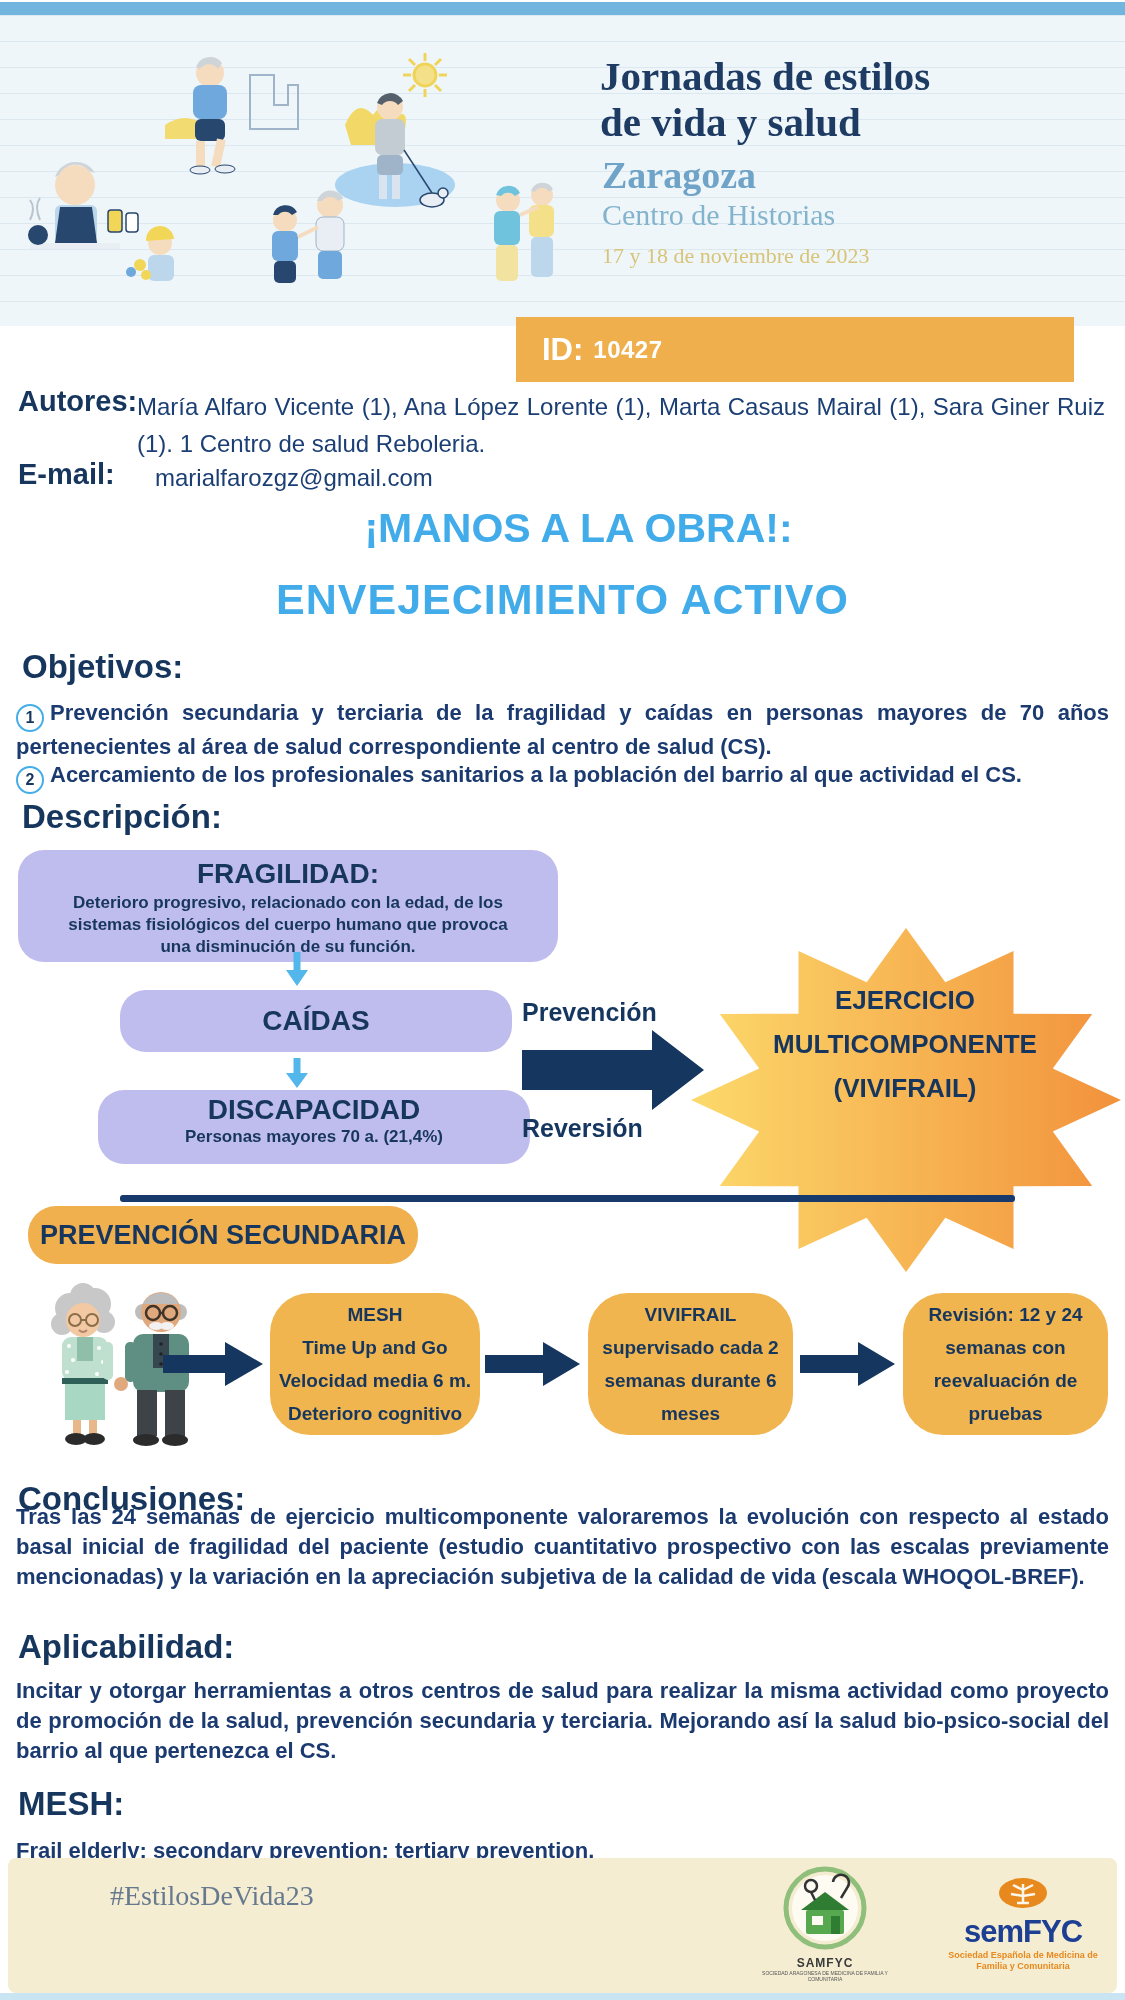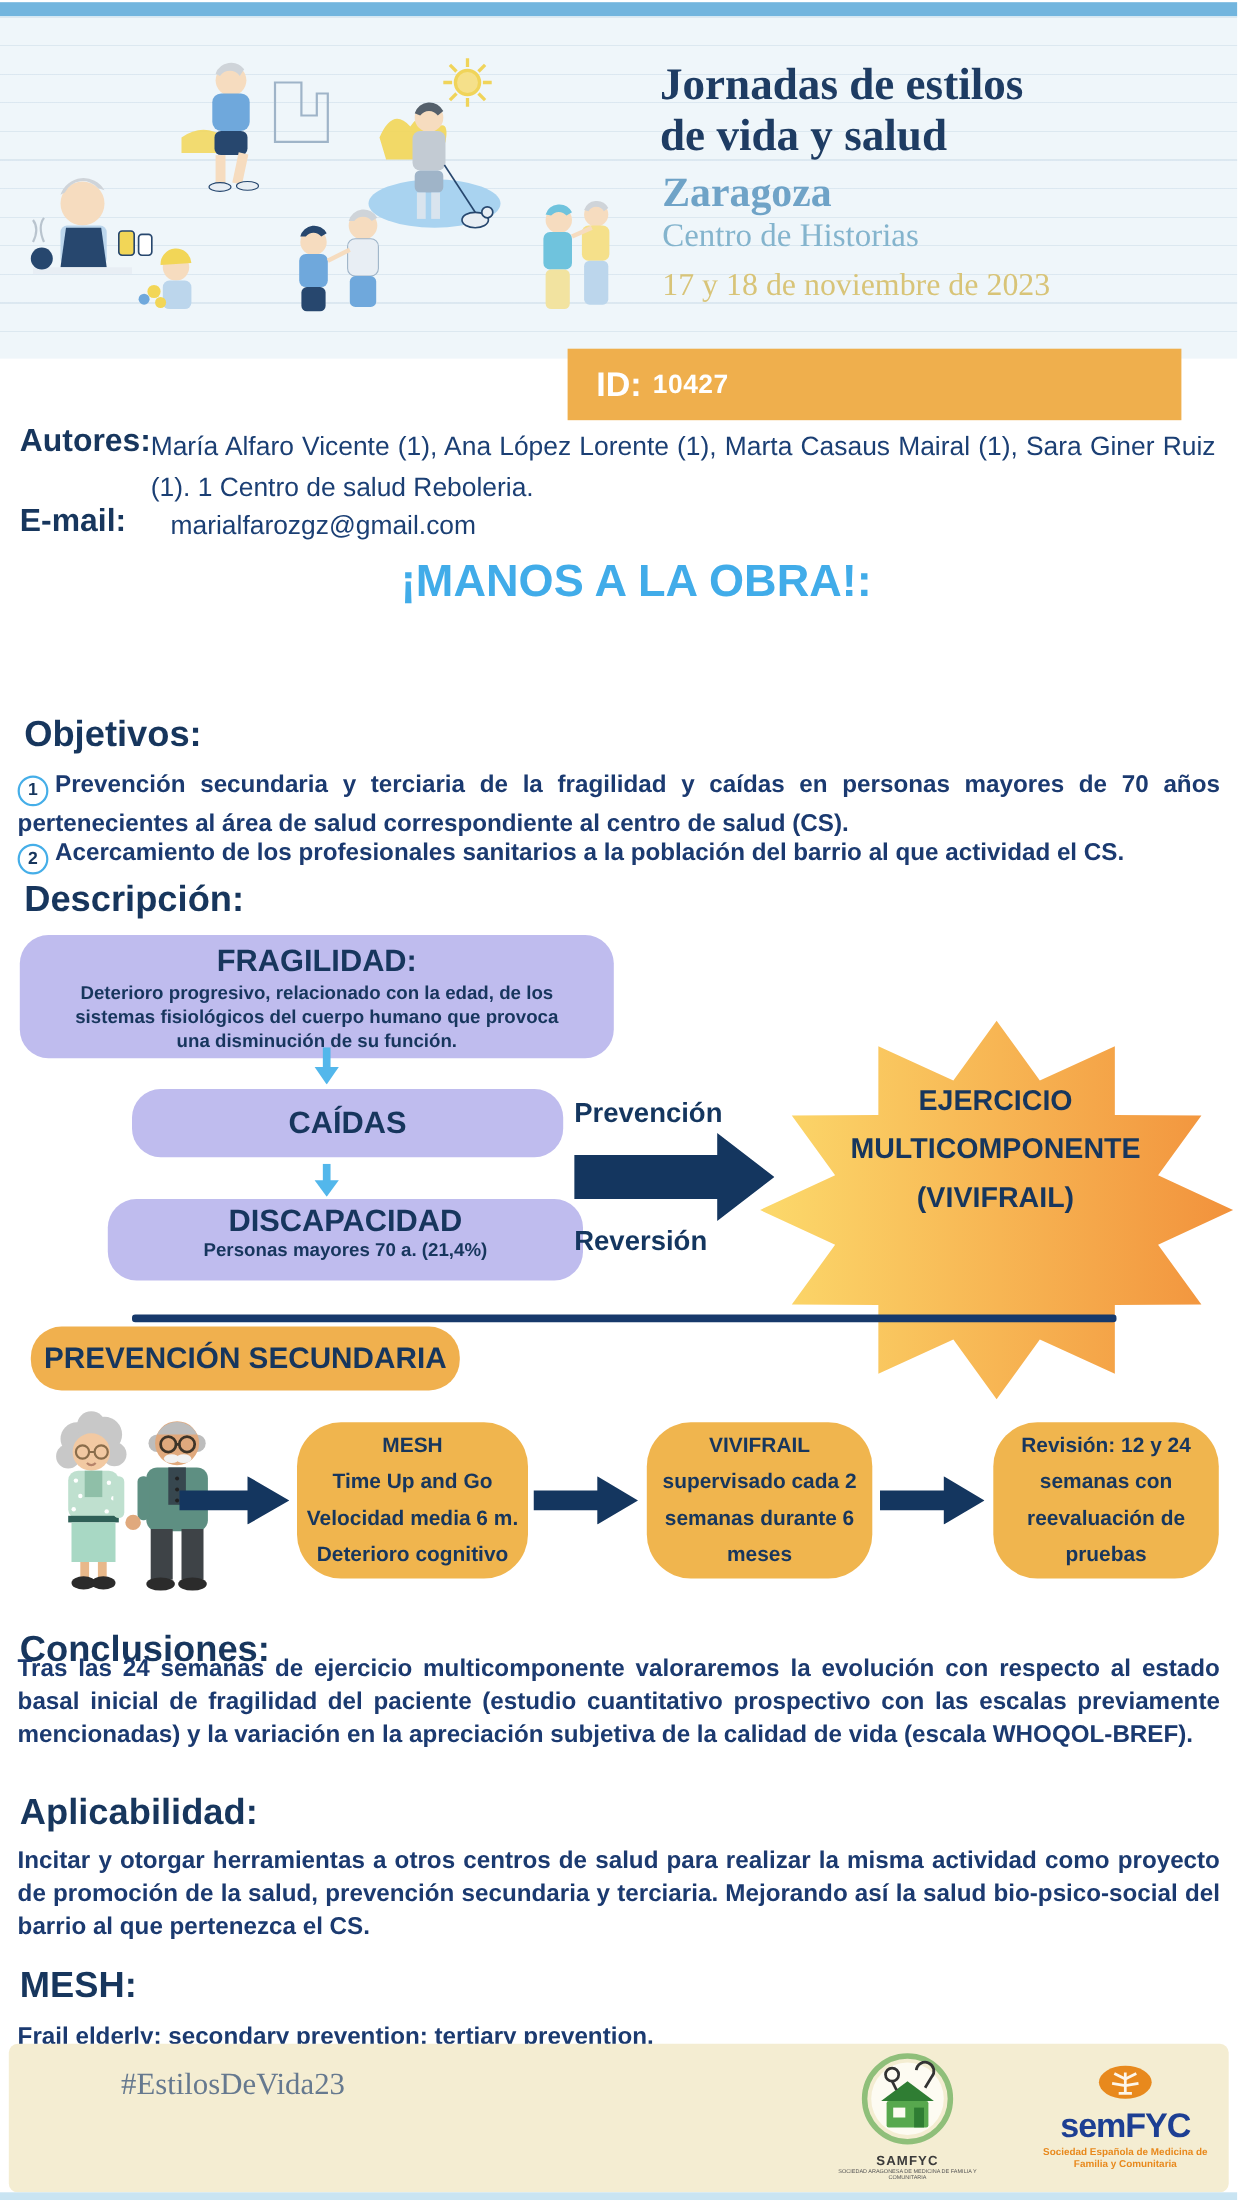--- a/index.html
+++ b/index.html
@@ -6,21 +6,21 @@
   .page{position:relative;width:1125px;height:2000px;background:#ffffff;overflow:hidden;
         font-family:"Liberation Sans",sans-serif;color:#17365d;}
   .abs{position:absolute;}
   
   .top-bar{position:absolute;left:0;top:2px;width:1125px;height:13px;background:#72b5de;}
   .header-band{position:absolute;left:0;top:15px;width:1125px;height:311px;background:#eff6fa;
     background-image:repeating-linear-gradient(180deg,rgba(170,195,215,.28) 0 1px,transparent 1px 26px);}
   .hdr-title{font-family:"Liberation Serif",serif;font-weight:bold;color:#1e3c63;font-size:41px;line-height:46px;}
   .hdr-city{font-family:"Liberation Serif",serif;font-weight:bold;color:#6fa3c7;font-size:38px;}
   .hdr-venue{font-family:"Liberation Serif",serif;color:#84b4cd;font-size:30px;}
-  .hdr-dates{font-family:"Liberation Serif",serif;color:#d8c478;font-size:29px;}
+  .hdr-dates{font-family:"Liberation Serif",serif;color:#d8c478;font-size:22px;}
   
   .id-badge{position:absolute;left:516px;top:317px;width:558px;height:65px;background:#efaf4d;
     display:flex;align-items:center;padding-left:26px;box-sizing:border-box;color:#fff;font-weight:bold;}
   .id-label{font-size:31px;}
   .id-value{font-size:24px;margin-left:10px;letter-spacing:.5px;}
   
   .lbl{font-weight:bold;font-size:29px;color:#17365d;}
   .plain{font-size:24px;color:#1b3f74;}
   .sec-h{font-weight:bold;font-size:33px;color:#17365d;}
   .body-txt{font-weight:bold;font-size:22px;line-height:30px;color:#1b3a70;text-align:justify;}
@@ -160,20 +160,21 @@
     <span class="id-label">ID:</span>
     <span class="id-value">10427</span>
   </div>
 
   <div class="abs lbl" style="left:18px;top:385px;">Autores:</div>
   <div class="abs plain" style="left:137px;top:388px;width:968px;line-height:37px;text-align:justify;">María Alfaro Vicente (1), Ana López Lorente (1), Marta Casaus Mairal (1), Sara Giner Ruiz (1). 1 Centro de salud Reboleria.</div>
   <div class="abs lbl" style="left:18px;top:458px;">E-mail:</div>
   <div class="abs plain" style="left:155px;top:464px;">marialfarozgz@gmail.com</div>
 
   <div class="abs main-title" style="top:505px;font-size:41px;padding-left:16px;">¡MANOS A LA OBRA!:</div>
+  <div class="abs main-title" style="top:575px;font-size:43px;letter-spacing:1px;">ENVEJECIMIENTO ACTIVO</div>
 
   <div class="abs sec-h" style="left:22px;top:648px;">Objetivos:</div>
   <div class="abs body-txt" style="left:16px;top:698px;width:1093px;">
     <span class="num-circle">1</span><span>Prevención secundaria y terciaria de la fragilidad y caídas en personas mayores de 70 años pertenecientes al área de salud correspondiente al centro de salud (CS).</span>
   </div>
   <div class="abs body-txt" style="left:16px;top:760px;width:1093px;">
     <span class="num-circle">2</span><span>Acercamiento de los profesionales sanitarios a la población del barrio al que actividad el CS.</span>
   </div>
 
   <div class="abs sec-h" style="left:22px;top:798px;">Descripción:</div>

